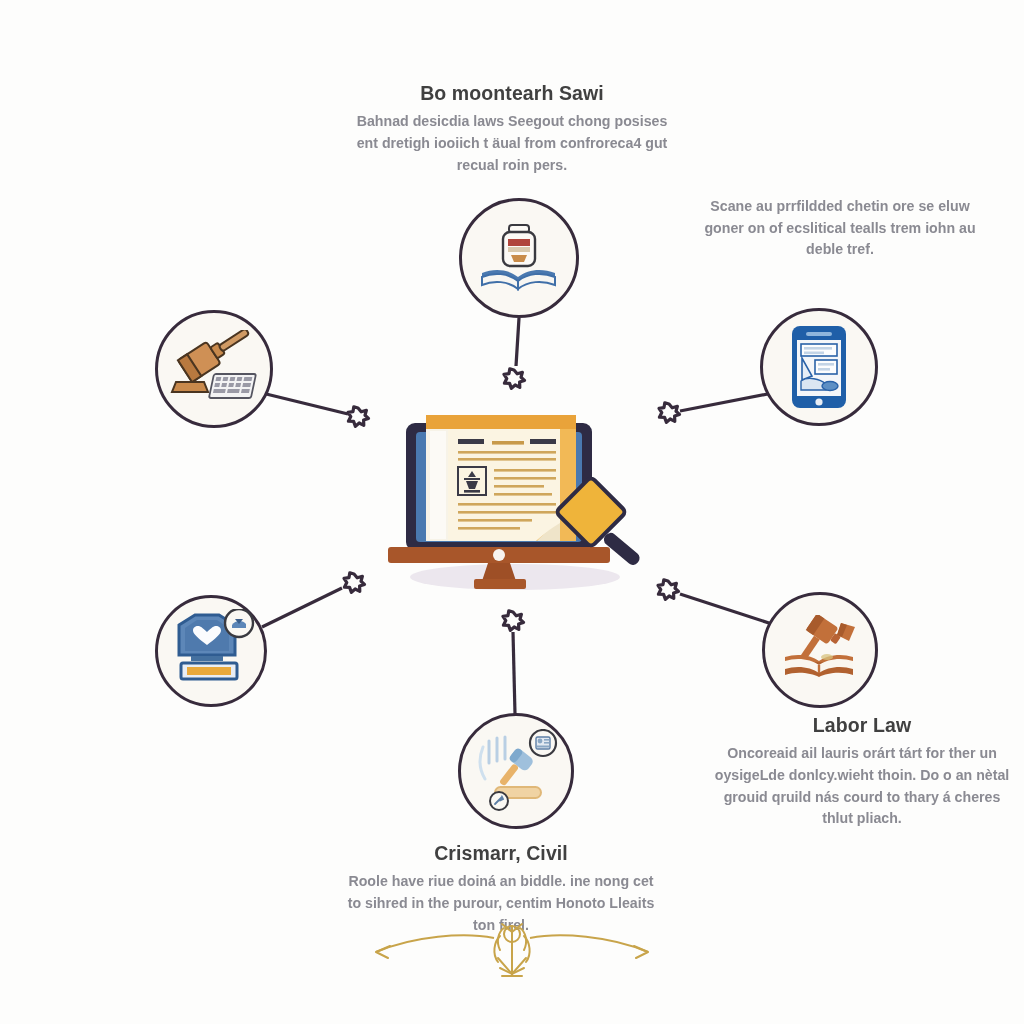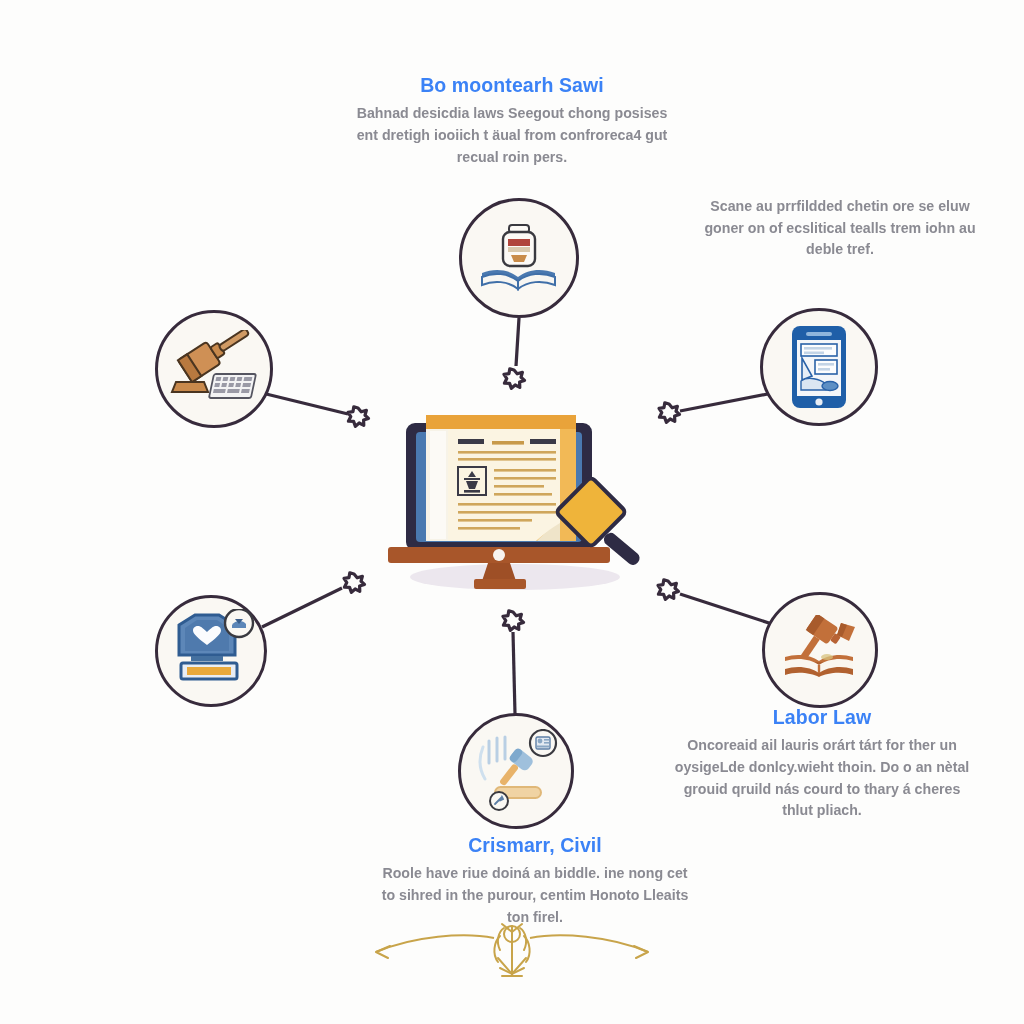--- a/index.html
+++ b/index.html
@@ -24,23 +24,23 @@
     width: 1024px; height: 1024px;
     pointer-events: none;
   }
   .node-text {
     position: absolute;
     text-align: center;
   }
   .node-title {
     font-size: 19.5px;
     font-weight: 700;
-    color: #3b82f6;
+    color: #404040;
     letter-spacing: .1px;
-    margin: 0 0 7px 0;
+    margin: 8px 0 7px 0;
     line-height: 1.15;
   }
   .node-desc {
     font-size: 14.2px;
     color: #8a8a92;
     line-height: 1.52;
     margin: 0;
     font-weight: 700;
   }
 
@@ -209,21 +209,21 @@
       <path d="M62,8 L68,10 L63,22 L58,20 Z" fill="#a85b2c"></path>
 
       <path d="M6,42 C18,38 32,40 40,46 C48,40 62,38 74,42 L74,48 C62,44 48,46 40,52 C32,46 18,44 6,48 Z" fill="#c2703a"></path>
       <path d="M6,47 L74,47 L74,60 C62,56 48,58 40,62 C32,58 18,56 6,60 Z" fill="#b1612f"></path>
       <path d="M6,46 C18,42 32,44 40,50 L40,58 C32,52 18,50 6,54 Z" fill="#faf6ef"></path>
       <path d="M74,46 C62,42 48,44 40,50 L40,58 C48,52 62,50 74,54 Z" fill="#faf6ef"></path>
       <line x1="40" y1="50" x2="40" y2="58" stroke="#c2703a" stroke-width="2.4"></line>
       <ellipse cx="48" cy="42" rx="6" ry="3" fill="#d7c37e" opacity=".75"></ellipse>
     </svg>
   </div>
-  <div class="node-text" style="left:672px; top:706px; width:300px;">
+  <div class="node-text" style="left:712px; top:706px; width:300px;">
     <p class="node-title">Labor Law</p>
     <p class="node-desc">Oncoreaid ail lauris orárt tárt for ther un oysigeLde donlcy.wieht thoin. Do o an nètal grouid qruild nás courd to thary á cheres thlut pliach.</p>
   </div>
 
   <div class="circle" style="left:458px; top:713px; width:116px; height:116px;">
     <svg width="90" height="84" viewBox="0 0 90 84">
 
       <path d="M18,12 L18,34" stroke="#b9cfe4" stroke-width="3" stroke-linecap="round"></path>
       <path d="M26,9 L26,32" stroke="#b9cfe4" stroke-width="3" stroke-linecap="round"></path>
       <path d="M34,8 L34,30" stroke="#b9cfe4" stroke-width="3" stroke-linecap="round"></path>
@@ -241,21 +241,21 @@
       <rect x="65" y="8" width="14" height="12" rx="1.6" fill="#e2e9f1" stroke="#5d7fa6" stroke-width="1.4"></rect>
       <circle cx="69" cy="12" r="2.4" fill="#8aa7c4"></circle>
       <rect x="73" y="10" width="5" height="1.6" fill="#8aa7c4"></rect>
       <rect x="73" y="13" width="5" height="1.6" fill="#8aa7c4"></rect>
       <rect x="66" y="16.5" width="12" height="2" fill="#8aa7c4"></rect>
 
       <circle cx="28" cy="72" r="9" fill="#faf8f3" stroke="#3a3a40" stroke-width="2"></circle>
       <path d="M24,75 L31,68 M31,68 L32,70 L30,71 Z" stroke="#5d7fa6" stroke-width="1.8" fill="#5d7fa6" stroke-linecap="round"></path>
     </svg>
   </div>
-  <div class="node-text" style="left:380px; top:834px; width:310px;">
+  <div class="node-text" style="left:346px; top:834px; width:310px;">
     <p class="node-title">Crismarr, Civil</p>
     <p class="node-desc">Roole have riue doiná an biddle. ine nong cet to sihred in the purour, centim Honoto Lleaits ton firel.</p>
   </div>
 
   <div id="center-illustration">
     <svg width="290" height="200" viewBox="0 0 290 200">
 
       <ellipse cx="145" cy="172" rx="105" ry="13" fill="#ece7ee"></ellipse>
 
       <rect x="36" y="18" width="186" height="128" rx="9" fill="#2e2b44"></rect>

